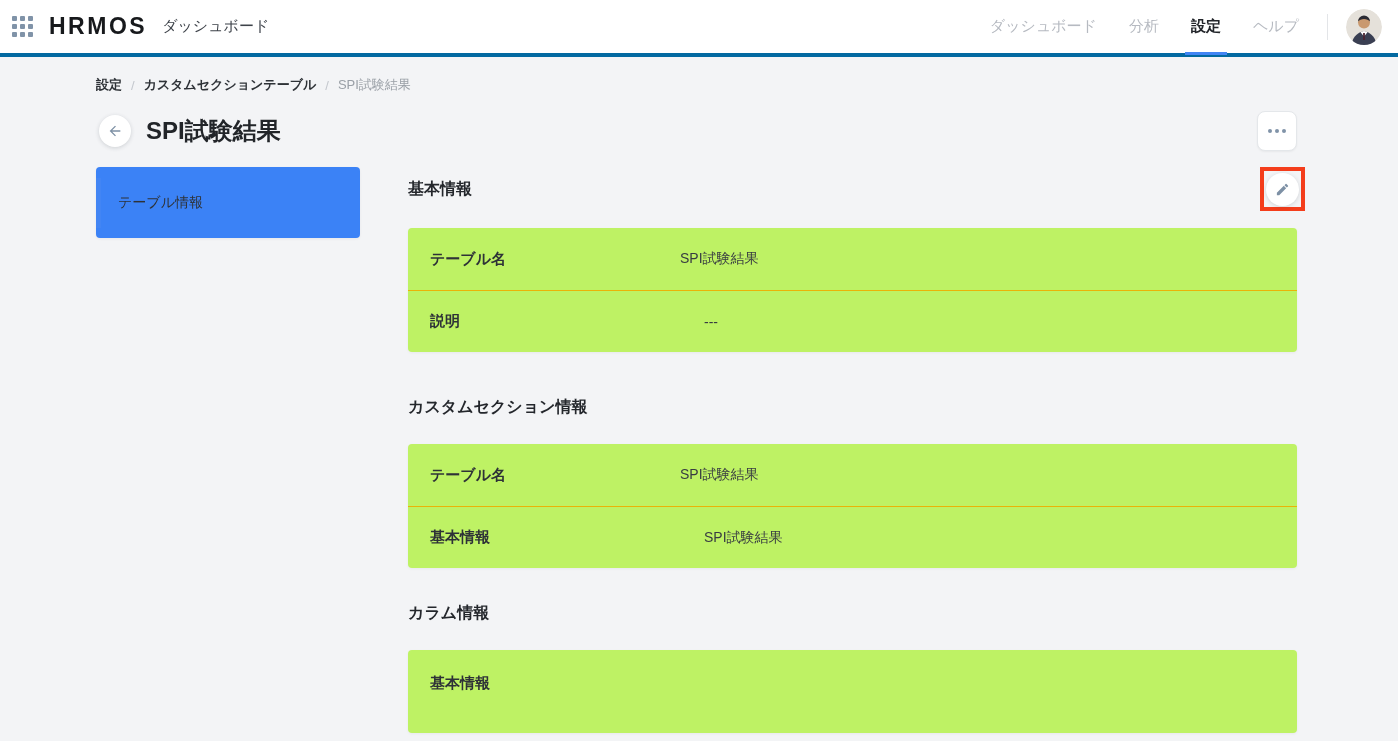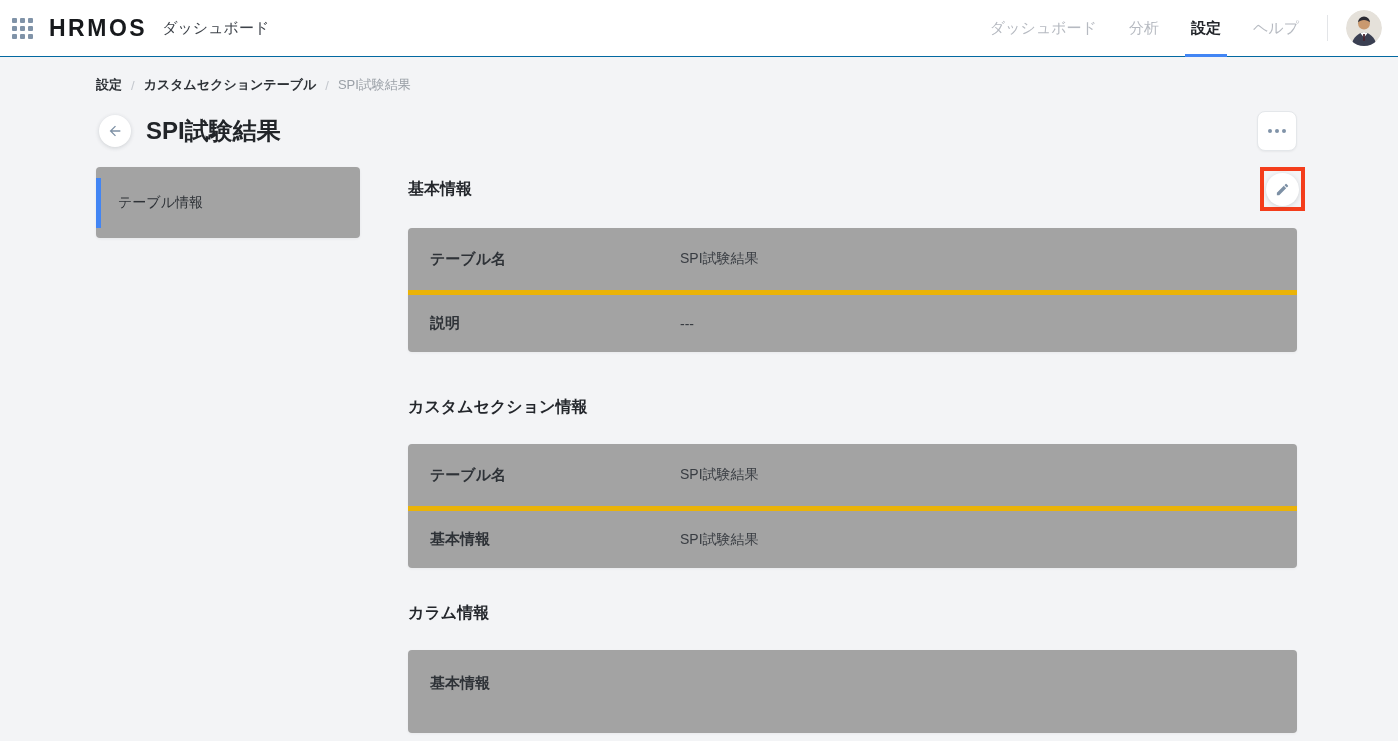--- a/index.html
+++ b/index.html
@@ -4,21 +4,21 @@
 <style>
   * { box-sizing: border-box; }
   html,body { margin:0; padding:0; }
   body {
     width:1398px; height:741px; overflow:hidden; position:relative;
     background:#f3f4f6; color:#2b2f34;
     font-family:"Liberation Sans", sans-serif;
   }
 
   
-  .header { height:57px; background:#fff; border-bottom:1px solid #0369a1;
+  .header { height:57px; background:#fff; border-bottom:4px solid #0369a1;
             display:flex; align-items:center; padding:0 16px 0 12px; }
   .grid-icon { display:grid; grid-template-columns:repeat(3,5px); grid-gap:3px; margin-right:16px; cursor:pointer; }
   .grid-icon span { width:5px; height:5px; background:#8093a8; border-radius:1px; }
   .logo { font-size:23px; font-weight:800; letter-spacing:2.5px; color:#17191c; cursor:pointer; }
   .subtitle { font-size:15px; color:#3e434a; margin-left:15px; }
   .nav { margin-left:auto; display:flex; align-items:stretch; height:57px; }
   .nav-item { position:relative; display:flex; align-items:center; padding:0 16px;
               font-size:15px; color:#b6bac1; cursor:pointer; }
   .nav-item.active { color:#23262b; font-weight:700; }
   .nav-item.active::after { content:""; position:absolute; left:10px; right:10px; bottom:0;
@@ -38,42 +38,42 @@
               box-shadow:0 1px 4px rgba(40,50,60,.18); display:flex; align-items:center;
               justify-content:center; margin-left:3px; cursor:pointer; padding:0; }
   .page-title { font-size:24px; font-weight:700; margin:0 0 0 15px; color:#222529; }
   .more-btn { margin-left:auto; width:40px; height:40px; border-radius:8px; background:#fff;
               border:1px solid #e4e7ea; box-shadow:0 1px 2px rgba(0,0,0,.05);
               display:flex; align-items:center; justify-content:center; gap:3px; cursor:pointer; }
   .dot { width:4px; height:4px; border-radius:50%; background:#8093a8; }
 
   
   .columns { margin-top:16px; display:flex; align-items:flex-start; }
-  .sidebar-card { width:264px; height:71px; background:#a3a3a3; border-radius:4px;
+  .sidebar-card { width:264px; height:71px; background:#3b82f6; border-radius:4px;
                   box-shadow:0 1px 3px rgba(30,40,50,.06); position:relative;
                   display:flex; align-items:center; cursor:pointer; }
   .accent { position:absolute; left:0; top:11px; bottom:10px; width:5px; background:#4285f4; }
   .sidebar-label { margin-left:22px; font-size:14px; color:#2e3237; }
   .main { flex:1; margin-left:48px; }
 
   
   .section-head { display:flex; align-items:center; justify-content:space-between; height:44px; }
   .section-title { font-size:16px; font-weight:700; margin:0; color:#24272c; }
   .section-title.standalone { margin:45px 0 26px 0; }
   .section-title.standalone.more-gap { margin-top:35px; }
   .edit-highlight { width:45px; height:44px; border:4px solid #f43d1b; display:flex;
                     align-items:center; justify-content:center; margin-right:-8px; }
   .icon-circle { width:33px; height:33px; border-radius:50%; background:#fff; border:none;
                  box-shadow:0 1px 4px rgba(40,50,60,.16); display:flex; align-items:center;
                  justify-content:center; cursor:pointer; padding:0; }
 
-  .card { background:#a3a3a3; border-radius:4px; box-shadow:0 1px 3px rgba(30,40,50,.05); }
+  .card { background:#bef264; border-radius:4px; box-shadow:0 1px 3px rgba(30,40,50,.05); }
   .card.mt { margin-top:17px; }
   .info-row { display:flex; align-items:center; height:62px; padding-left:22px; }
-  .info-row + .info-row { border-top:5px solid #eab308; }
+  .info-row + .info-row { border-top:1px solid #eab308;gap:24px; }
   .info-label { width:250px; font-size:15px; font-weight:700; color:#2e3237; }
   .info-value { font-size:14px; color:#383c42; }
 
   .card.columns-card { padding:24px 0 40px 0; }
   .sub-title { margin:0 0 0 22px; font-size:15px; font-weight:700; color:#2e3237; }
 </style>
 </head>
 <body>
 
 <div class="header">

